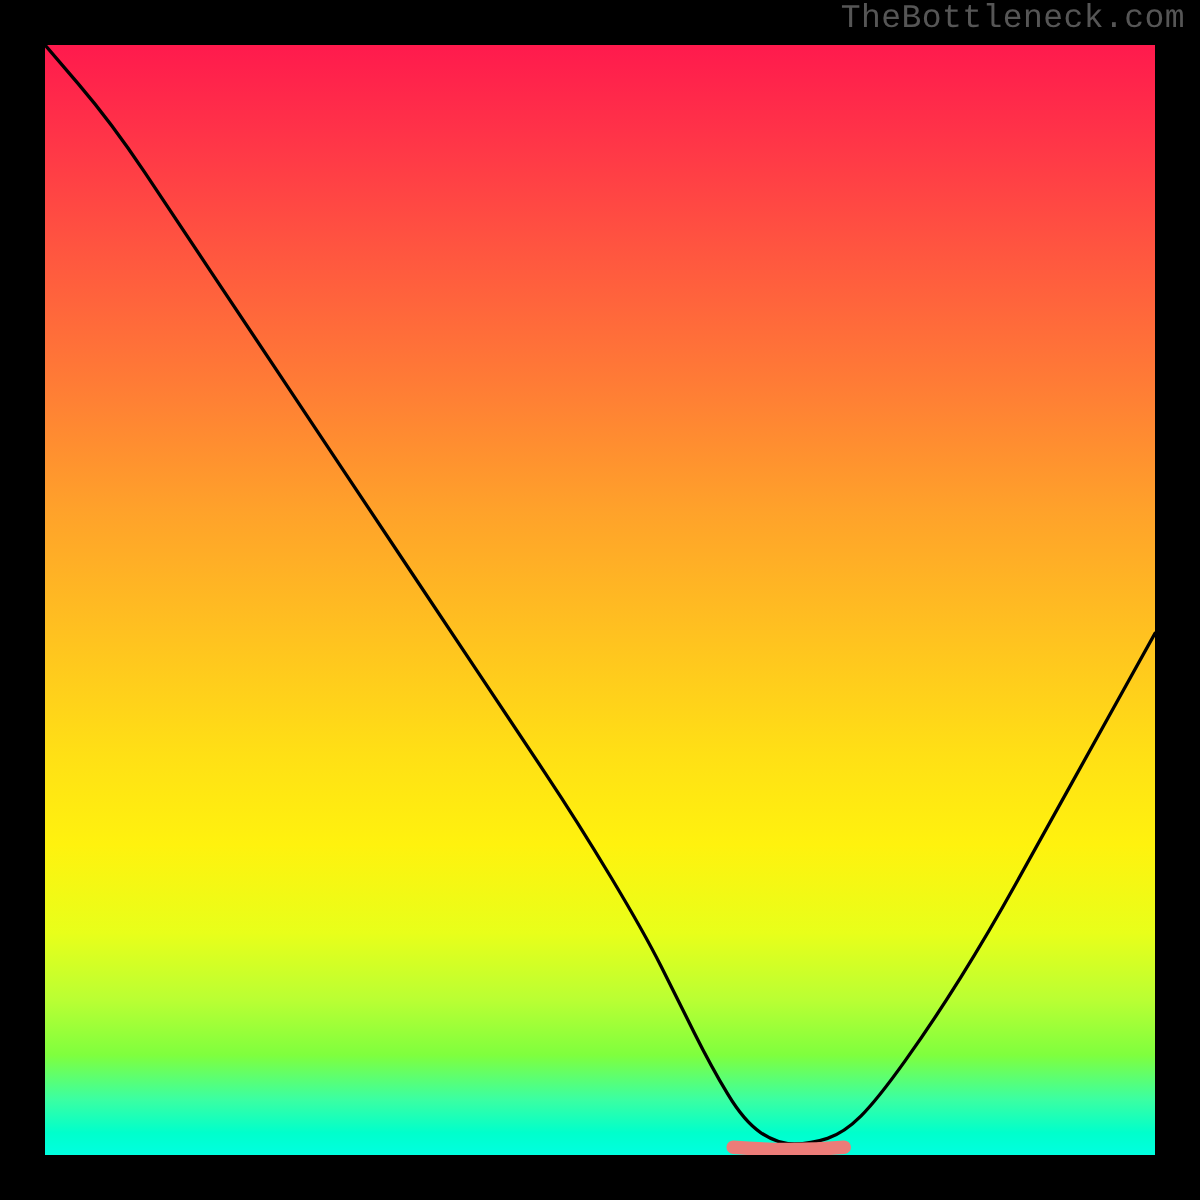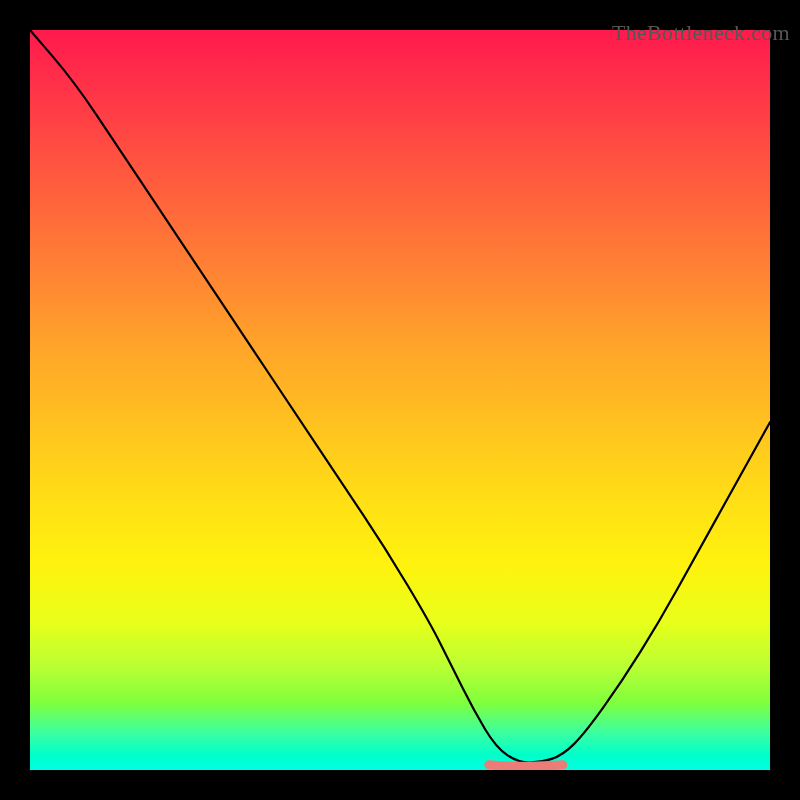--- a/index.html
+++ b/index.html
@@ -11,23 +11,23 @@
     overflow: hidden;
   }
   .frame {
     position: relative;
     width: 800px;
     height: 800px;
     background: #000000;
   }
   .watermark {
     position: absolute;
-    top: 20px;
+    top: 0;
     right: 10px;
-    font-family: Liberation Serif, serif;
+    font-family: Liberation Mono, monospace;
     font-size: 22px;
     color: #565656;
     letter-spacing: 0.3px;
     z-index: 10;
   }
   .plot-area {
     position: absolute;
     left: 30px;
     top: 30px;
     width: 740px;

